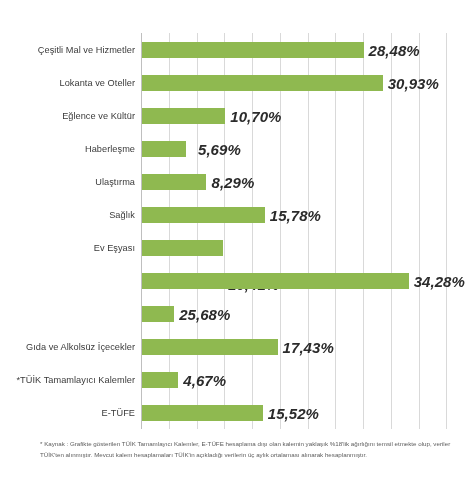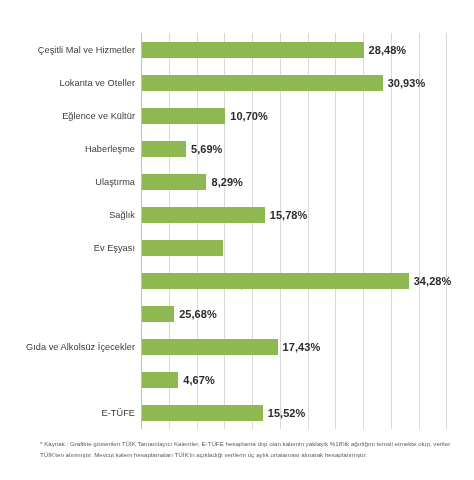--- a/index.html
+++ b/index.html
@@ -88,27 +88,28 @@
     position: absolute;
     left: 142px;
     height: 16px;
     background: #8fb950;
     top: 50%;
     transform: translateY(-50%);
   }
 
   .val-label {
     position: absolute;
-    font-size: 11px;
+    font-size: 15px;
     font-weight: bold;
     color: #2b2b2b;
     white-space: nowrap;
     top: 50%;
     transform: translateY(-50%);
     letter-spacing: 0.05px;
+    font-style: italic;
   }
 
   
   .footnote {
     position: absolute;
     left: 40px;
     top: 438px;
     width: 412px;
     font-size: 6.2px;
     line-height: 1.85;
@@ -152,21 +153,21 @@
           <div class="val-label" style="left: 387.647px;">30,93%</div>
         </div>
         <div class="row" style="top: 66px; height: 33px;">
           <div class="cat-label">Eğlence ve Kültür</div>
           <div class="bar" style="width: 83.25px; background: rgb(143, 185, 80);"></div>
           <div class="val-label" style="left: 230.25px;">10,70%</div>
         </div>
         <div class="row" style="top: 99px; height: 33px;">
           <div class="cat-label">Haberleşme</div>
           <div class="bar" style="width: 44.2703px; background: rgb(143, 185, 80);"></div>
-          <div class="val-label" style="left: 191px;">5,69%</div>
+          <div class="val-label" style="left: 198px;">5,69%</div>
         </div>
         <div class="row" style="top: 132px; height: 33px;">
           <div class="cat-label">Ulaştırma</div>
           <div class="bar" style="width: 64.4993px; background: rgb(143, 185, 80);"></div>
           <div class="val-label" style="left: 211.499px;">8,29%</div>
         </div>
         <div class="row" style="top: 165px; height: 33px;">
           <div class="cat-label">Sağlık</div>
           <div class="bar" style="width: 122.774px; background: rgb(143, 185, 80);"></div>
           <div class="val-label" style="left: 269.774px;">15,78%</div>
@@ -183,20 +184,21 @@
         <div class="row" style="top: 264px; height: 33px;">
           <div class="bar" style="width: 32.1329px; background: rgb(143, 185, 80);"></div>
           <div class="val-label" style="left: 179.133px;">25,68%</div>
         </div>
         <div class="row" style="top: 297px; height: 33px;">
           <div class="cat-label">Gıda ve Alkolsüz İçecekler</div>
           <div class="bar" style="width: 135.612px; background: rgb(143, 185, 80);"></div>
           <div class="val-label" style="left: 282.612px;">17,43%</div>
         </div>
         <div class="row" style="top: 330px; height: 33px;">
+          <div class="cat-label">*TÜİK Tamamlayıcı Kalemler</div>
           <div class="bar" style="width: 36.3343px; background: rgb(143, 185, 80);"></div>
           <div class="val-label" style="left: 183.334px;">4,67%</div>
         </div>
         <div class="row" style="top: 363px; height: 33px;">
           <div class="cat-label">E-TÜFE</div>
           <div class="bar" style="width: 120.751px; background: rgb(143, 185, 80);"></div>
           <div class="val-label" style="left: 267.751px;">15,52%</div>
         </div>
       </div>
   </div>

